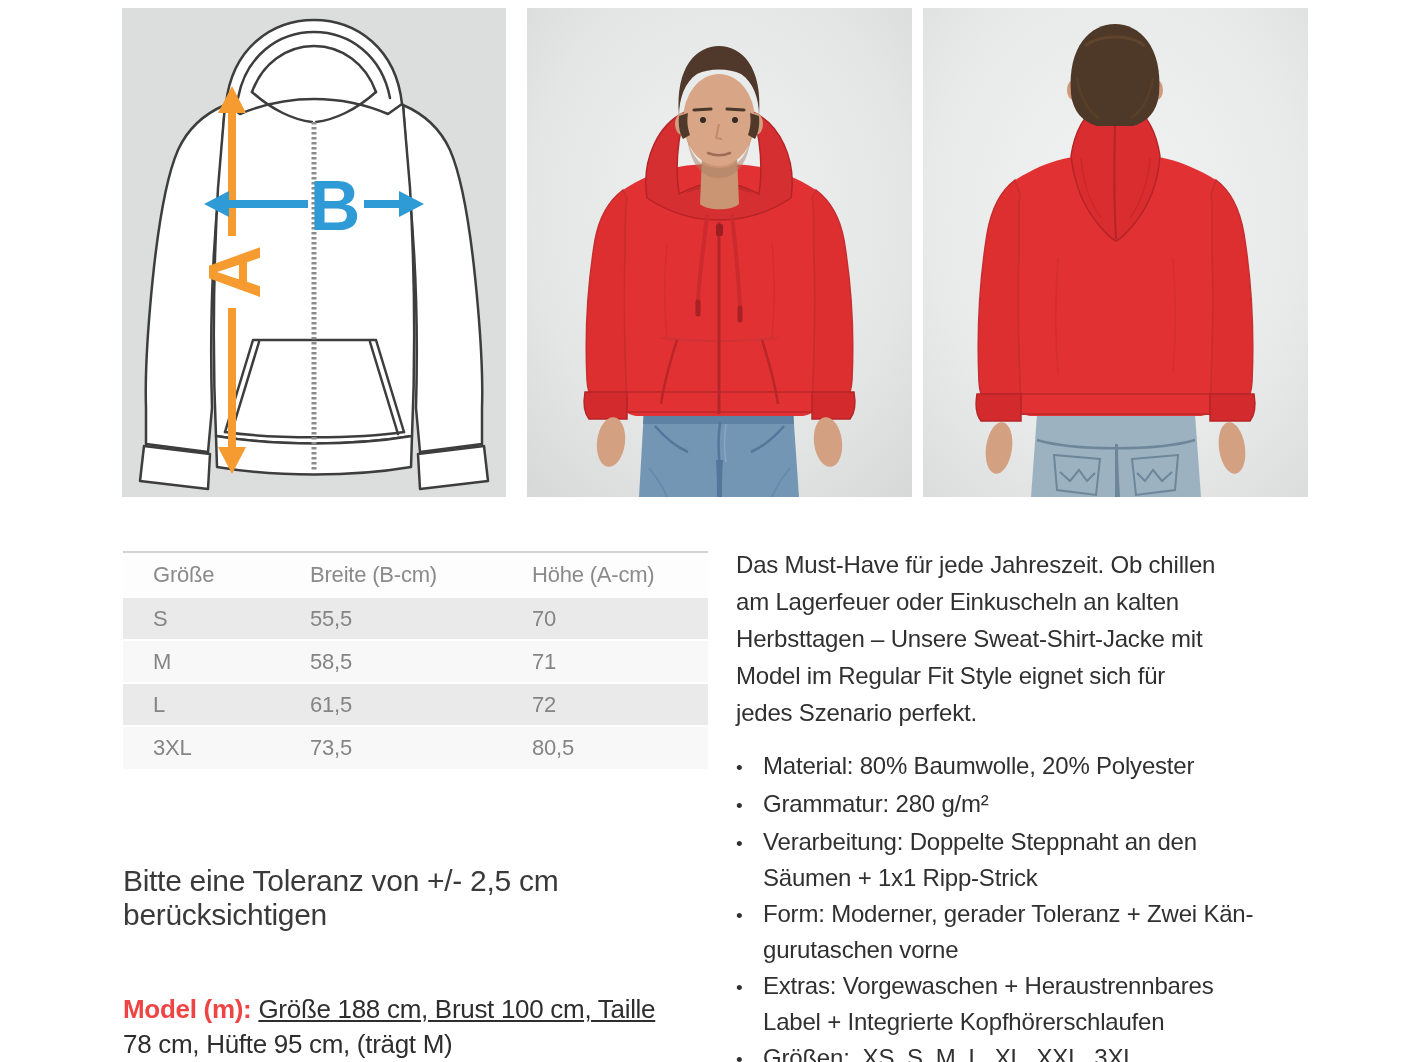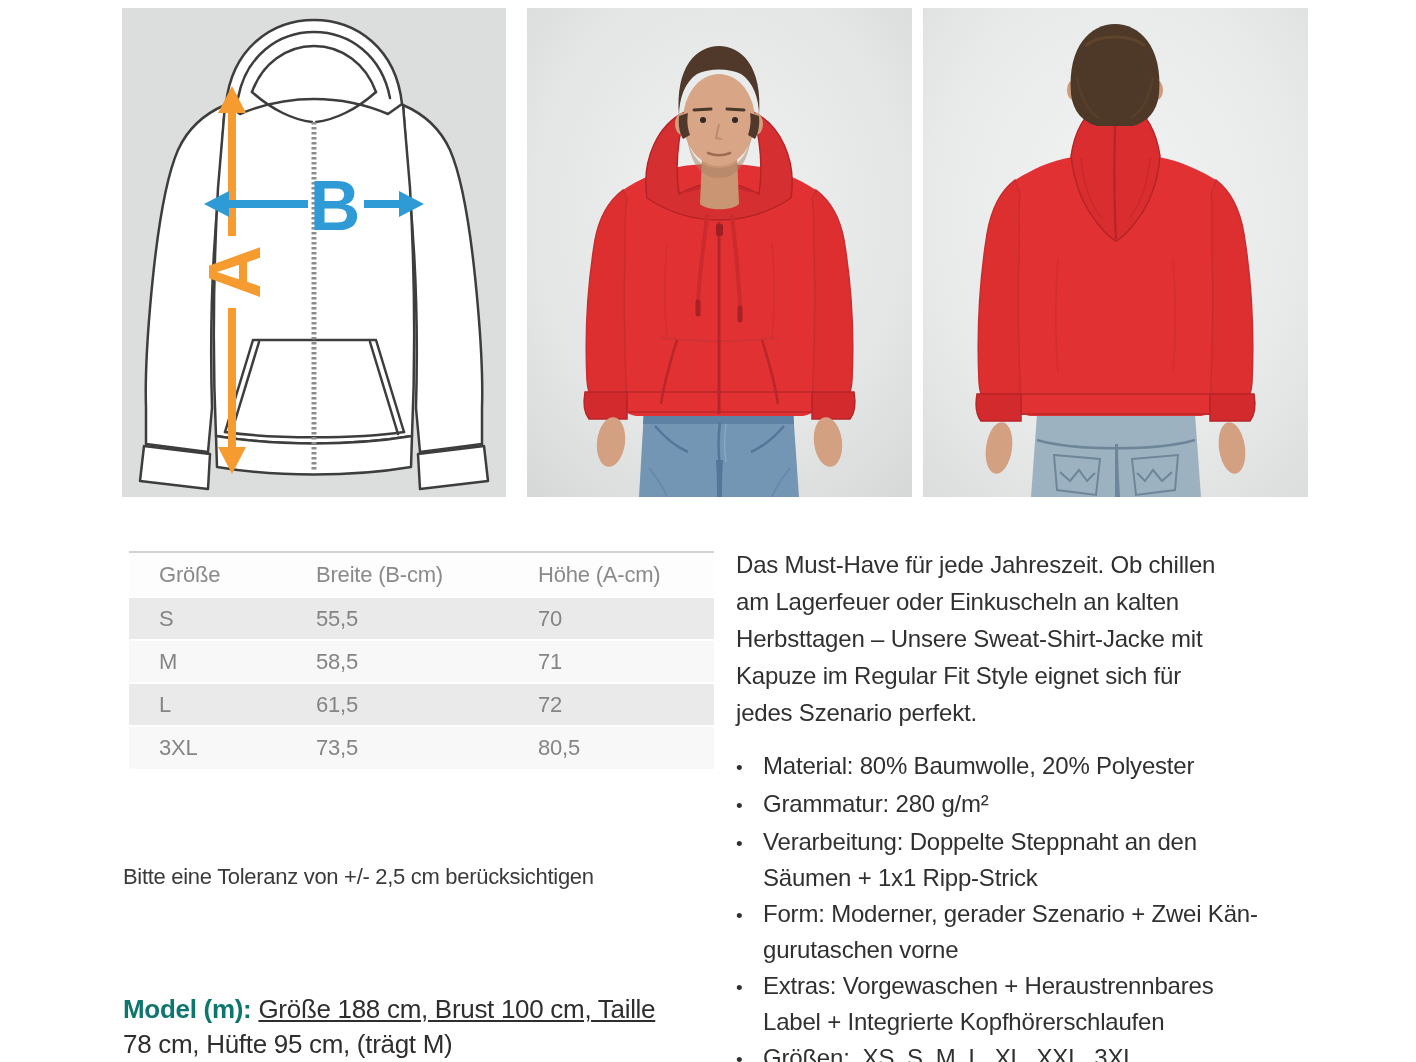--- a/index.html
+++ b/index.html
@@ -8,38 +8,38 @@
   .page { position:relative; width:1416px; height:1062px; background:#fff; overflow:hidden; }
 
   
   .media { position:absolute; top:8px; height:489px; }
   .media svg { display:block; width:100%; height:100%; }
   .diagram-box { left:122px; width:384px; }
   .photo-front { left:527px; width:385px; }
   .photo-back  { left:923px; width:385px; }
 
   
-  .size-table-wrap { position:absolute; left:129px; top:551px; width:585px; }
+  .size-table-wrap { position:absolute; left:123px; top:551px; width:585px; }
   table.size-table { width:585px; border-collapse:collapse; border-top:2px solid #d2d2d2;
                      font-size:22px; color:#858585; letter-spacing:-0.2px; }
   table.size-table th { font-weight:normal; text-align:left; height:45px; color:#8a8a8a; background:#fdfdfd; }
   table.size-table td { height:43px; }
   table.size-table th:first-child, table.size-table td:first-child { padding-left:30px; }
   table.size-table th:not(:first-child), table.size-table td:not(:first-child) { padding-left:10px; }
   table.size-table tbody tr td { border-top:2px solid #ffffff; }
   table.size-table tbody tr:nth-child(odd) td  { background:#eaeaea; }
   table.size-table tbody tr:nth-child(even) td { background:#f8f8f8; }
   col.c1{width:177px;} col.c2{width:222px;} col.c3{width:186px;}
 
   .tolerance { position:absolute; left:123px; top:864px; width:620px;
-               font-size:22px; color:#3a3a3a; letter-spacing:-0.3px; }
+               font-size:30px; color:#3a3a3a; letter-spacing:-0.3px; }
 
   .model-info { position:absolute; left:123px; top:992px; width:600px;
                 font-size:26px; color:#2e2e2e; line-height:35px; letter-spacing:-0.3px; }
-  .model-info .bold { font-weight:bold; color:#0f766e; }
+  .model-info .bold { font-weight:bold; color:#ef4444; }
   .model-info .rest { margin-left:7px;text-decoration:underline; }
 
   
   .desc-col { position:absolute; left:736px; top:546px; width:640px; color:#303030; letter-spacing:-0.2px; }
   .desc-para { font-size:24px; line-height:37px; white-space:pre-wrap; }
   ul.bullets { list-style:none; margin-top:17px; }
   ul.bullets li { display:flex; font-size:24px; line-height:36px; }
   ul.bullets .dot { width:27px; flex:0 0 27px; font-size:19px; padding-top:2px; color:#303030; }
   ul.bullets .txt { white-space:pre-wrap; }
 
@@ -264,39 +264,39 @@
 
   <div class="model-info">
     <span class="bold">Model (m):</span><span class="rest">Größe 188 cm, Brust 100 cm, Taille</span>
     <div>78 cm, Hüfte 95 cm, (trägt M)</div>
   </div>
 
   <div class="desc-col">
     <div class="desc-para">Das Must-Have für jede Jahreszeit. Ob chillen
 am Lagerfeuer oder Einkuscheln an kalten
 Herbsttagen – Unsere Sweat-Shirt-Jacke mit
-Kapuze im Regular Fit Style eignet sich für
+Model im Regular Fit Style eignet sich für
 jedes Szenario perfekt.</div>
     <ul class="bullets">
       <li>
         <span class="dot">•</span>
         <span class="txt">Material: 80% Baumwolle, 20% Polyester</span>
       </li>
       <li>
         <span class="dot">•</span>
         <span class="txt">Grammatur: 280 g/m²</span>
       </li>
       <li>
         <span class="dot">•</span>
         <span class="txt">Verarbeitung: Doppelte Steppnaht an den
 Säumen + 1x1 Ripp-Strick</span>
       </li>
       <li>
         <span class="dot">•</span>
-        <span class="txt">Form: Moderner, gerader Szenario + Zwei Kän-
+        <span class="txt">Form: Moderner, gerader Toleranz + Zwei Kän-
 gurutaschen vorne</span>
       </li>
       <li>
         <span class="dot">•</span>
         <span class="txt">Extras: Vorgewaschen + Heraustrennbares
 Label + Integrierte Kopfhörerschlaufen</span>
       </li>
       <li>
         <span class="dot">•</span>
         <span class="txt">Größen:  XS, S, M, L, XL, XXL, 3XL</span>

